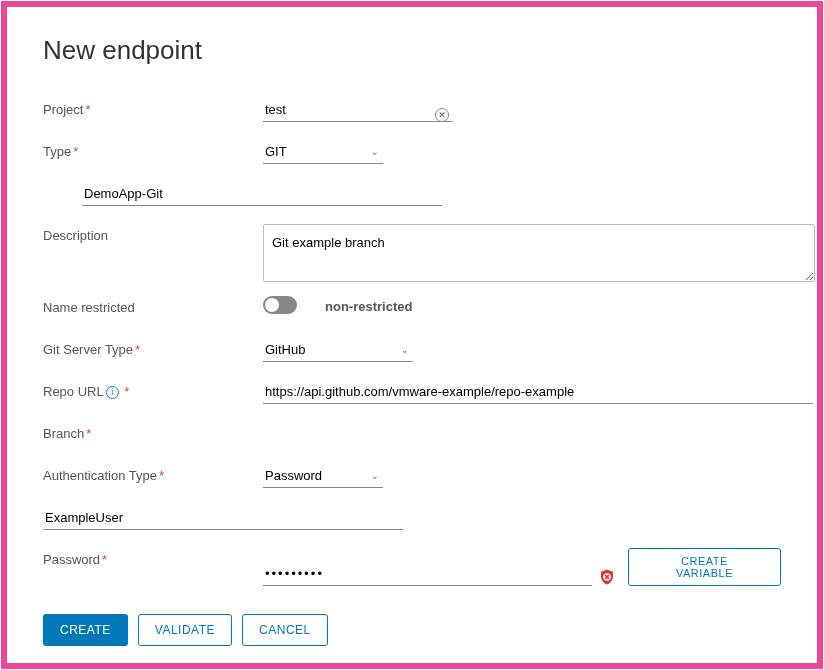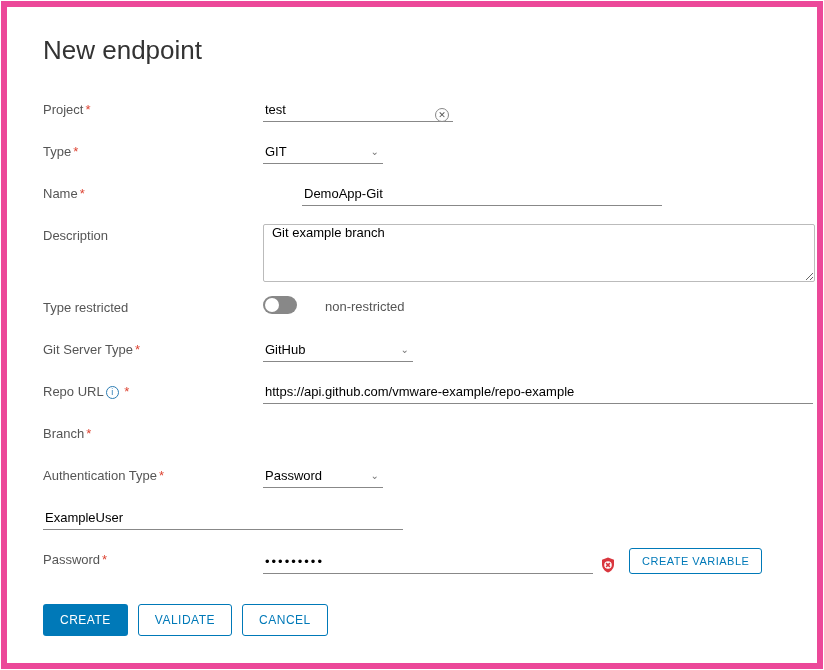--- a/index.html
+++ b/index.html
@@ -90,21 +90,21 @@
     pointer-events: none;
     color: #777;
     font-size: 10px;
   }
   textarea.desc {
     width: 552px;
     height: 58px;
     border: 1px solid #bbb;
     border-radius: 2px;
     font-size: 13px;
-    padding: 0 8px;
+    padding: 10px 8px;
     font-family: inherit;
     resize: both;
     outline: none;
   }
   .toggle {
     width: 34px;
     height: 18px;
     border-radius: 10px;
     background: #888;
     position: relative;
@@ -113,21 +113,21 @@
   }
   .toggle .knob {
     width: 14px;
     height: 14px;
     background: #fff;
     border-radius: 50%;
     position: absolute;
     top: 2px;
     left: 2px;
   }
-  .toggle-label { margin-left: 28px; color: #555; }
+  .toggle-label { margin-left: 28px; color: #555; font-weight: bold; }
   .info-icon {
     display: inline-flex;
     width: 13px; height: 13px;
     border: 1px solid #2b7cb3;
     color: #2b7cb3;
     border-radius: 50%;
     align-items: center; justify-content: center;
     font-size: 9px;
     margin-left: 2px;
     position: relative;
@@ -153,21 +153,21 @@
     font-size: 12px;
     letter-spacing: 0.5px;
     border-radius: 3px;
     cursor: pointer;
     border: 1px solid transparent;
   }
   .btn-primary { background: #0079b8; color: #fff; }
   .btn-outline { background: #fff; color: #0079b8; border-color: #0079b8; }
   .btn-small-outline {
     background: #fff; color: #0079b8; border: 1px solid #0079b8;
-    padding: 6px 12px; font-size: 11px; letter-spacing: 0.5px;
+    padding: 6px 22px; font-size: 11px; letter-spacing: 0.5px;
     border-radius: 3px; cursor: pointer;
   }
   .warn-icon {
     width: 18px; height: 18px;
     margin: 0 12px 0 6px;
     flex-shrink: 0;
   }
   .pw-wrap { width: 330px; position: relative; }
   .pw-dots { letter-spacing: 2px; }
   .repo-wrap { width: 550px; }
@@ -199,40 +199,37 @@
       <div class="select-wrap">
         <select class="underline-select" style="width:120px">
           <option>GIT</option>
         </select>
         <span class="select-caret">⌄</span>
       </div>
     </div>
   </div>
 
   <div class="form-row">
-    <div class="label-col">
-      <span>Name</span><span class="req">*</span>
-    </div>
     <div class="field-col">
       <div class="name-wrap"><input class="underline-input" value="DemoApp-Git" style=""></div>
     </div>
   </div>
 
   <div class="form-row">
     <div class="label-col">
       <span>Description</span>
     </div>
     <div class="field-col">
       <textarea class="desc" style="">Git example branch</textarea>
     </div>
   </div>
 
   <div class="form-row">
     <div class="label-col">
-      <span>Type restricted</span>
+      <span>Name restricted</span>
     </div>
     <div class="field-col">
       <span class="toggle">
           <span class="knob"></span>
         </span>
       <span class="toggle-label">non-restricted</span>
     </div>
   </div>
 
   <div class="form-row">

